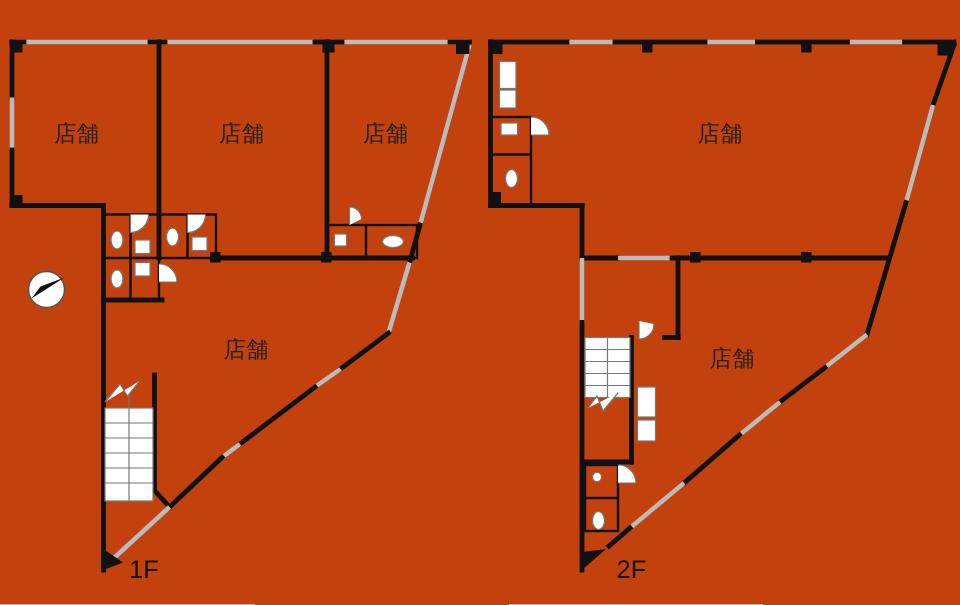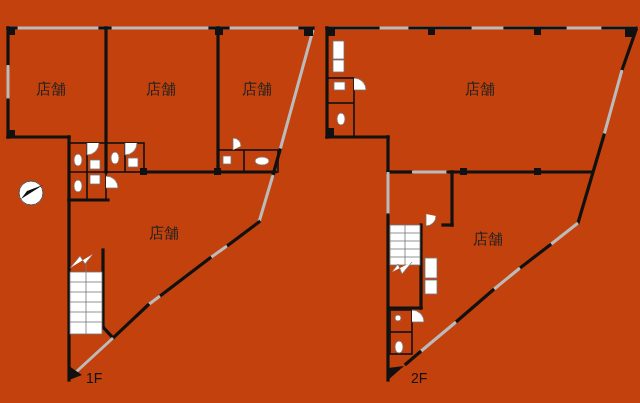--- a/index.html
+++ b/index.html
@@ -1,19 +1,19 @@
 <!DOCTYPE html>
 <html><head>
 <meta charset="utf-8">
 <style>
   html,body{margin:0;padding:0;background:#fff;}
   #plan{position:relative;width:640px;height:403px;overflow:hidden;background:#c2410c;}
   svg{position:absolute;left:0;top:0;}
   .lbl{position:absolute;font-family:"DejaVu Sans",sans-serif;font-size:15px;color:#222;white-space:nowrap;}
-  .floor{position:absolute;font-family:"Liberation Sans",sans-serif;font-size:14px;color:#111;}
+  .floor{position:absolute;font-family:"Liberation Sans",sans-serif;font-size:17px;color:#111;}
   .w{stroke:#111;stroke-width:3.2;fill:none;stroke-linecap:square;}
   .t{stroke:#111;stroke-width:1.6;fill:none;}
   .g{stroke:#bbb;stroke-width:3;fill:none;}
   .f{stroke:#777;stroke-width:0.8;fill:#fff;}
 </style>
 </head>
 <body>
 
 <div id="plan">
 <svg width="640" height="403" viewBox="0 0 640 403">

